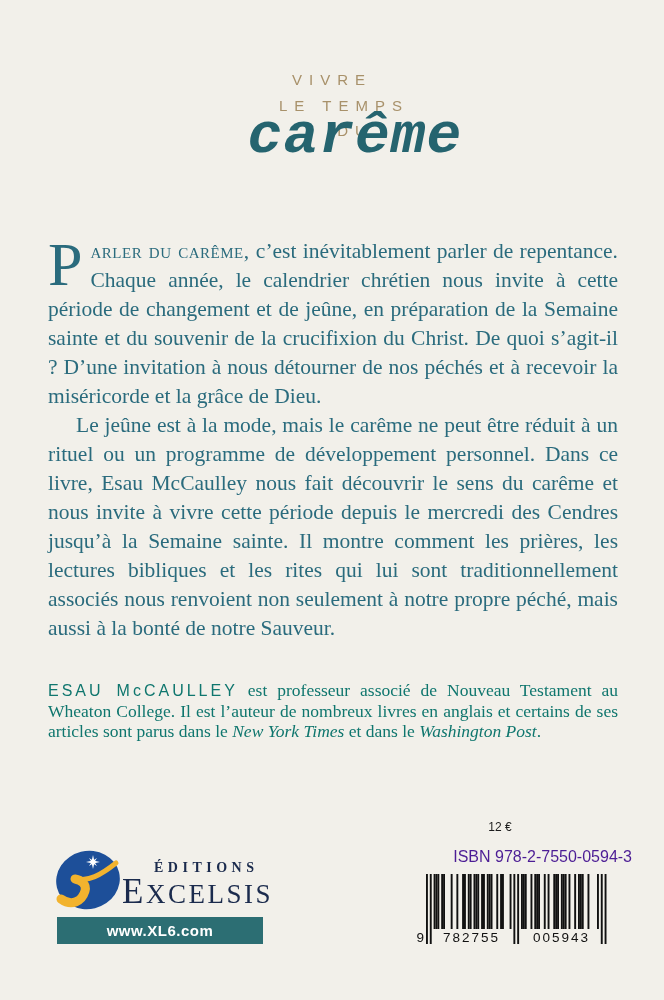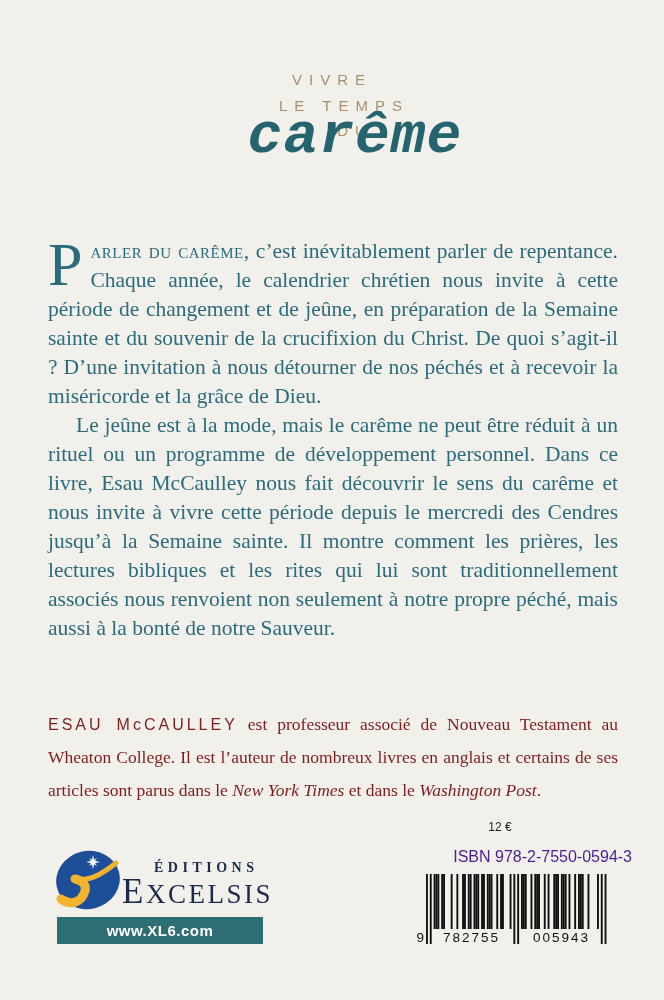--- a/index.html
+++ b/index.html
@@ -45,24 +45,23 @@
     font-size:62px;line-height:49px;
     padding:3px 8px 0 0;
   }
   .lead-sc{
     font-variant:small-caps;
     letter-spacing:0.5px;
   }
   
   .bio{
     position:absolute;left:48px;top:680px;width:570px;
-    color:#7f1d1d;
-    font-size:17.5px;line-height:33px;
+    color:#0f766e;
+    font-size:17.5px;line-height:20px;
     text-align:justify;
-    margin-top:28px;
   }
   .bio-name{
     font-family:"Liberation Sans", sans-serif;
     font-size:16px;letter-spacing:3px;
   }
   .it{font-style:italic;}
   
   .price{
     position:absolute;top:820px;left:400px;width:200px;
     text-align:center;

